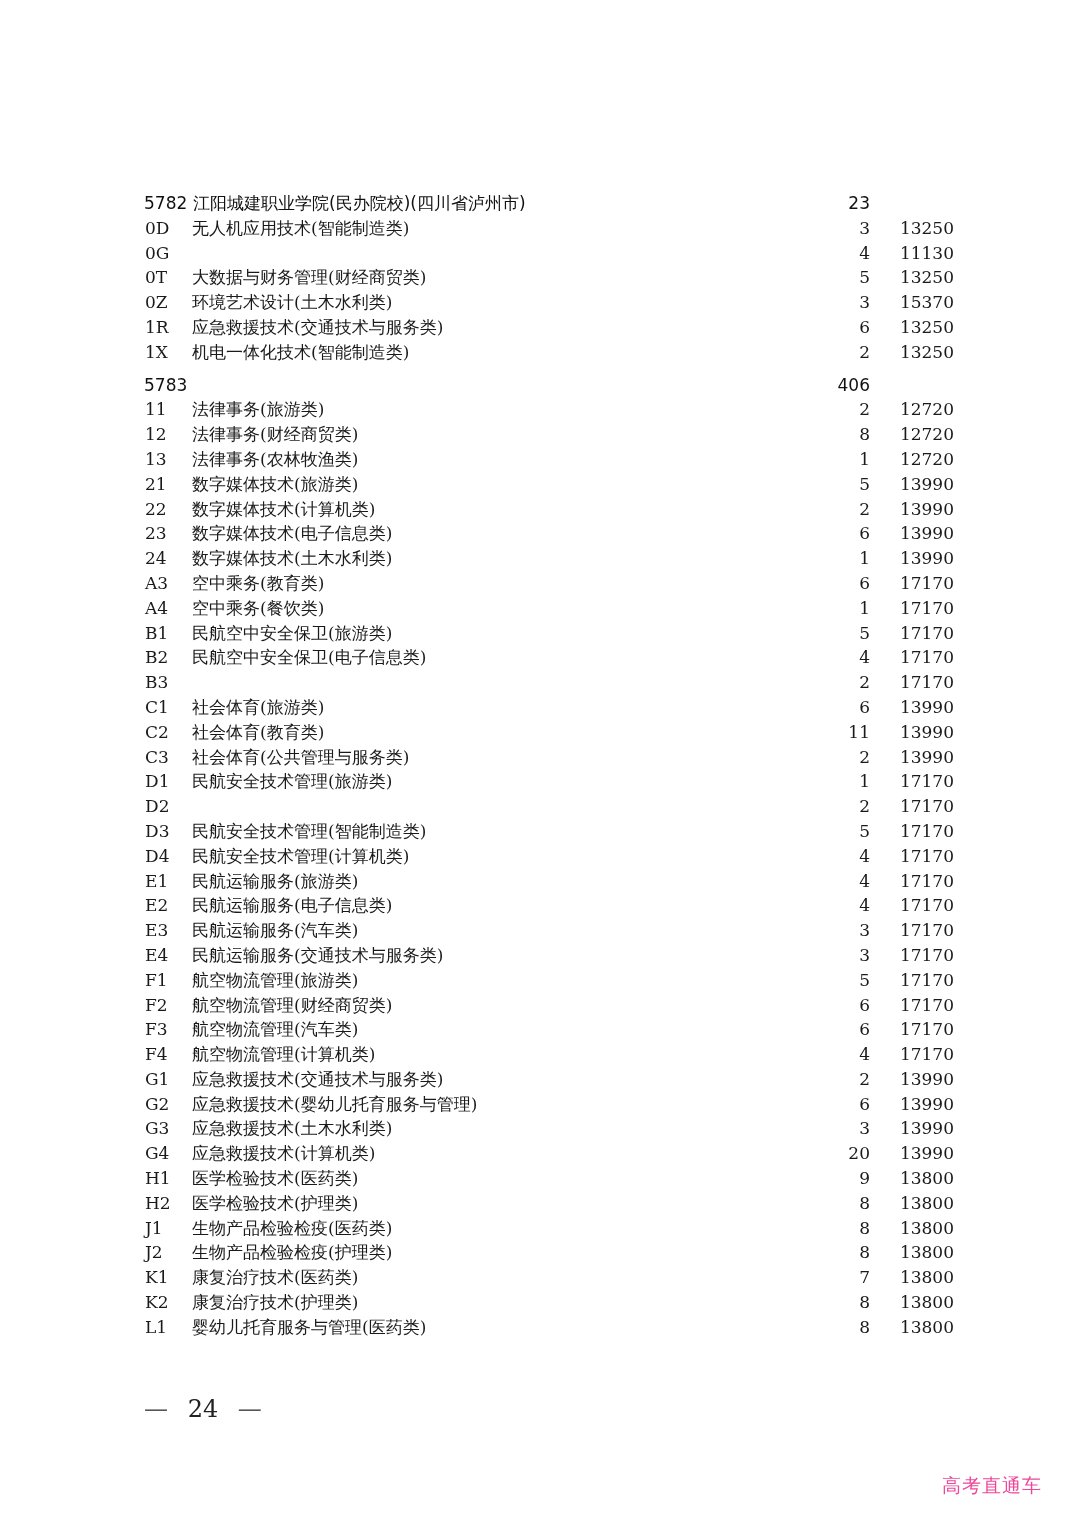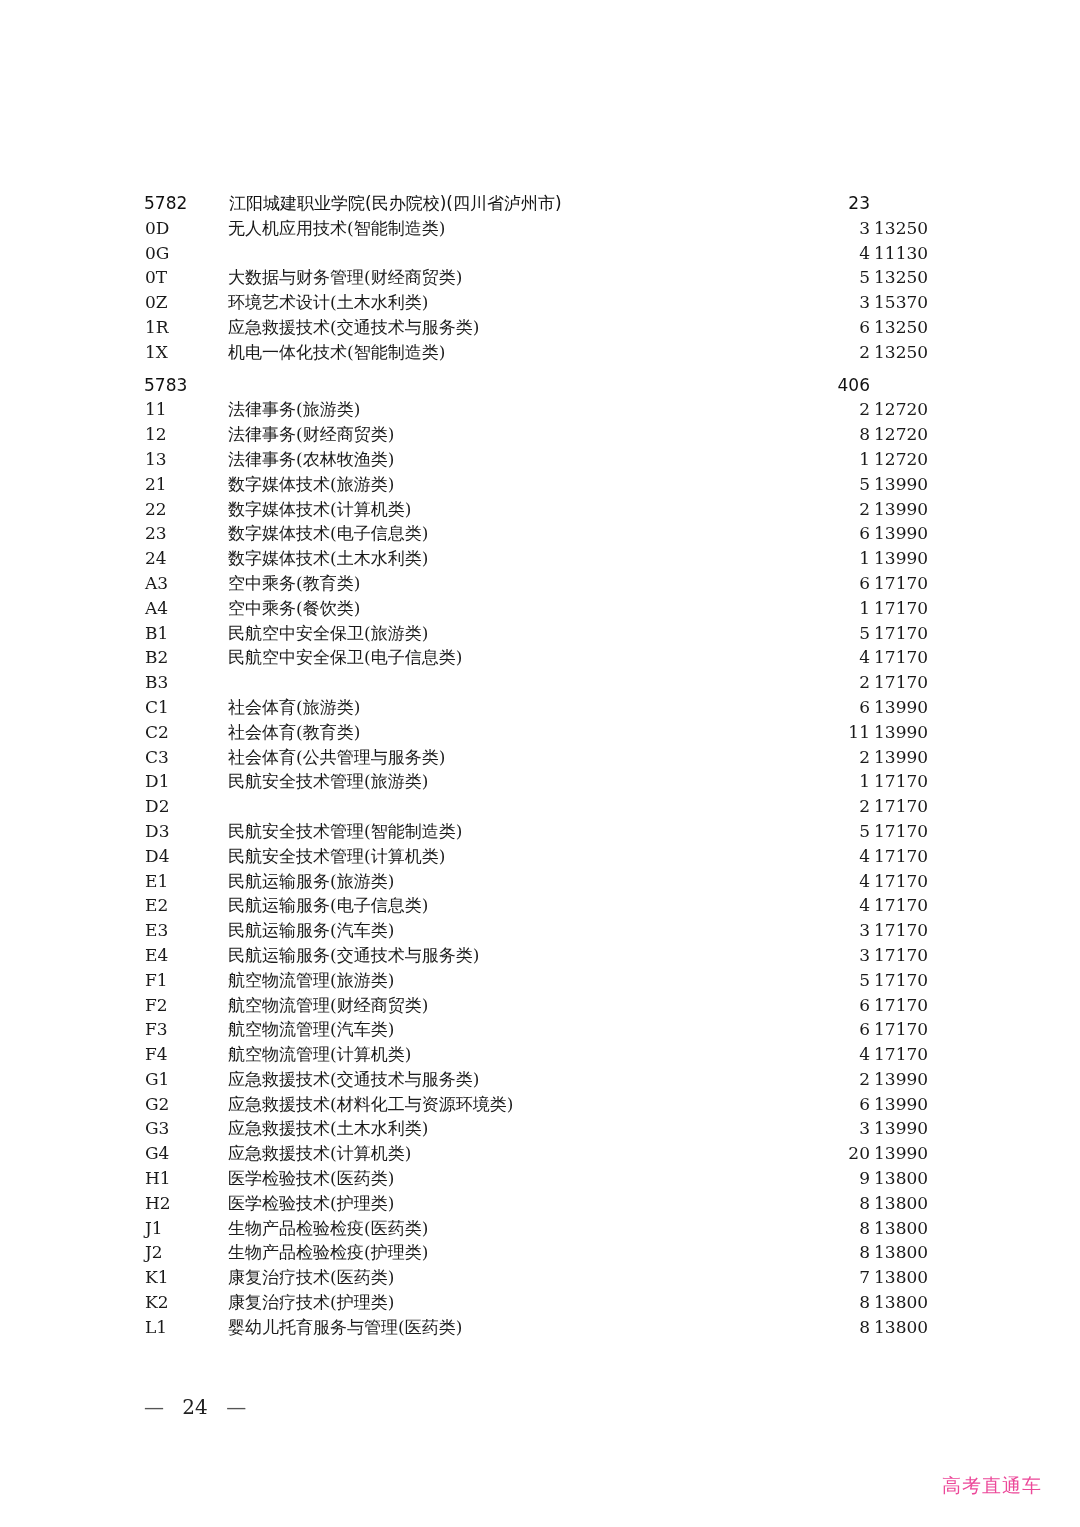--- a/index.html
+++ b/index.html
@@ -7,26 +7,26 @@
       width: 1080px; height: 1527px; background: #ffffff; position: relative;
       overflow: hidden; color: #1a1a1a;
       font-family: "DejaVu Serif", "Liberation Serif", serif;
     }
     .table { position: absolute; left: 144px; top: 191px; width: 840px; }
     .row { position: relative; height: 24.8px; line-height: 24.8px; font-size: 17px; }
     .row.school { font-family: "DejaVu Sans", "Liberation Sans", sans-serif; font-size: 17px; font-weight: 500; color: #111; }
     .row.school.gap { margin-top: 8px; text-decoration: underline; }
     .code { position: absolute; left: 0; text-align: right; }
     .row.major .code { left: 1px; }
-    .name { position: absolute; left: 48px; white-space: nowrap; margin-left: 36px; }
+    .name { position: absolute; left: 48px; white-space: nowrap; }
     .row.school .name { left: 49px; }
     .count { position: absolute; right: 114px; width: 60px; text-align: right; }
     .row.school .count { right: 114px; }
-    .fee { position: absolute; right: 30px; width: 80px; text-align: left; }
-    .footer-page { position: absolute; left: 144px; top: 1395px; font-size: 20px; color: #222; }
+    .fee { position: absolute; right: 30px; width: 80px; text-align: right; }
+    .footer-page { position: absolute; left: 144px; top: 1395px; font-size: 24px; color: #222; }
     .footer-page .dash { color: #555; }
     .watermark { position: absolute; left: 942px; top: 1473px; font-family: "DejaVu Sans", "Liberation Sans", sans-serif; font-size: 19px; color: #ec4899; letter-spacing: 1px; }
   </style>
 </head>
 <body>
 
 <div class="table" id="table">
     <div class="row school">
       <span class="code">5782</span>
       <span class="name">江阳城建职业学院(民办院校)(四川省泸州市)</span>
@@ -232,21 +232,21 @@
       <span class="fee">17170</span>
     </div>
     <div class="row major">
       <span class="code">G1</span>
       <span class="name">应急救援技术(交通技术与服务类)</span>
       <span class="count">2</span>
       <span class="fee">13990</span>
     </div>
     <div class="row major">
       <span class="code">G2</span>
-      <span class="name">应急救援技术(材料化工与资源环境类)</span>
+      <span class="name">应急救援技术(婴幼儿托育服务与管理)</span>
       <span class="count">6</span>
       <span class="fee">13990</span>
     </div>
     <div class="row major">
       <span class="code">G3</span>
       <span class="name">应急救援技术(土木水利类)</span>
       <span class="count">3</span>
       <span class="fee">13990</span>
     </div>
     <div class="row major">

